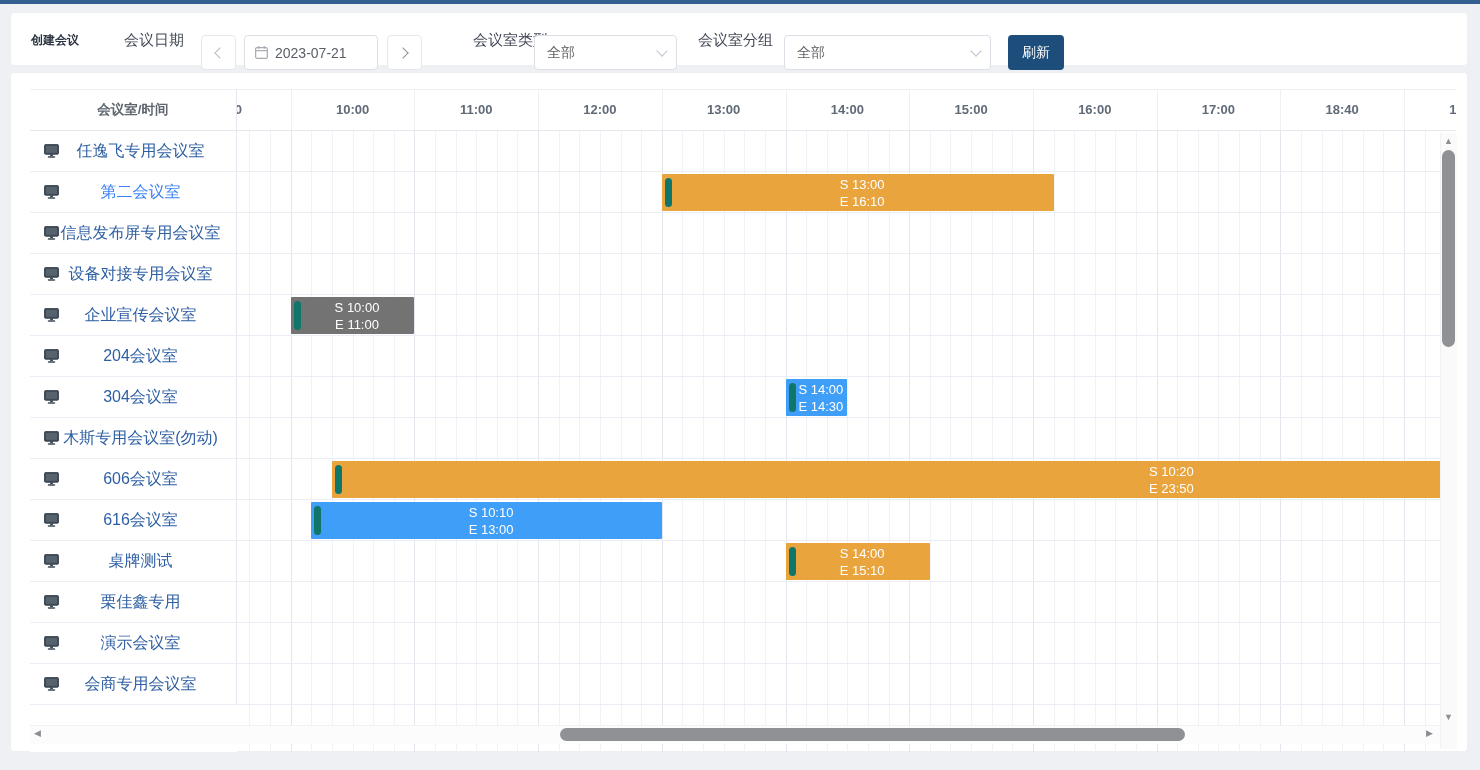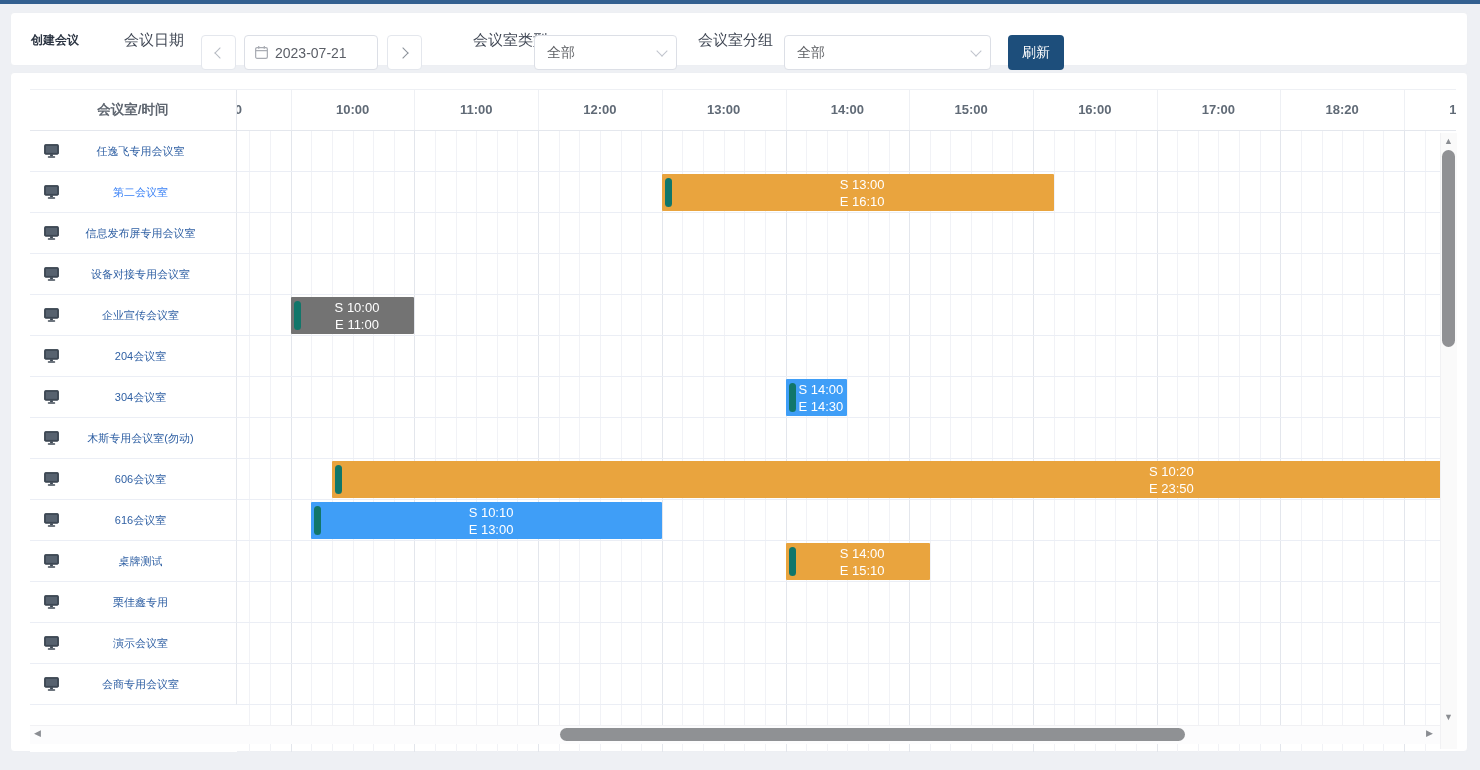--- a/index.html
+++ b/index.html
@@ -24,21 +24,21 @@
   .refresh{position:absolute;left:997px;top:22px;width:56px;height:35px;border-radius:4px;display:flex;align-items:center;justify-content:center;font-size:14px;color:#fff;cursor:pointer;}
   
   .panel{left:10px;top:72px;width:1458px;height:680px;background:#fff;border:1px solid #edeff3;border-radius:4px;box-sizing:border-box;}
   .tabletop{left:30px;top:89px;width:1426px;height:1px;background:#eef0f4;}
   .corner{left:30px;top:90px;width:207px;height:41px;box-sizing:border-box;border-right:1px solid #e4e7ed;border-bottom:1px solid #e4e7ed;display:flex;align-items:center;justify-content:center;font-size:13.5px;font-weight:600;color:#5f6670;background:#fff;z-index:3;}
   .time-header{left:237px;top:90px;width:1219px;height:41px;overflow:hidden;border-bottom:1px solid #e4e7ed;box-sizing:border-box;}
   .hour-label{position:absolute;top:0;height:40px;line-height:40px;transform:translateX(-50%);font-size:13px;font-weight:600;color:#606a76;white-space:nowrap;}
   .hour-sep{position:absolute;top:0;width:1px;height:40px;background:#eef0f4;}
   .room-col{left:30px;top:131px;width:207px;height:621px;overflow:hidden;background:#fff;z-index:2;}
   .room-cell{height:40px;border-bottom:1px solid #ebeef5;border-right:1px solid #e4e7ed;box-sizing:content-box;display:flex;align-items:center;padding-left:14px;cursor:pointer;background:#fff;}
-  .room-cell .name{flex:1;text-align:center;font-size:11px;font-weight:500;padding-right:14px;}
+  .room-cell .name{flex:1;text-align:center;font-size:16px;font-weight:500;padding-right:14px;}
   .chart{left:237px;top:131px;width:1203px;height:621px;overflow:hidden;}
   .gridline{position:absolute;top:0;width:1px;height:621px;}
   .gl-minor{background:#f1f2f6;}
   .gl-hour{background:#e3e6ec;}
   .chart-row{position:relative;height:40px;border-bottom:1px solid #ebeef5;}
   .bar{position:absolute;top:2px;height:37px;border-radius:1px;display:flex;flex-direction:column;align-items:center;justify-content:center;color:#fff;font-size:13px;line-height:17px;cursor:pointer;box-sizing:border-box;padding:0 2px 0 11px;}
   .bar .stripe{position:absolute;left:3px;top:4px;width:7px;height:29px;border-radius:3.5px;}
   .bar span{white-space:nowrap;}
   
   .vscroll{left:1440px;top:133px;width:17px;height:616px;background:#fafafa;border-left:1px solid #f1f1f3;box-sizing:border-box;}
@@ -98,21 +98,21 @@
       <span class="hour-label" style="left: 486.65px;">13:00</span>
       <div class="hour-sep" style="left: 424.8px;"></div>
       <span class="hour-label" style="left: 610.35px;">14:00</span>
       <div class="hour-sep" style="left: 548.5px;"></div>
       <span class="hour-label" style="left: 734.05px;">15:00</span>
       <div class="hour-sep" style="left: 672.2px;"></div>
       <span class="hour-label" style="left: 857.75px;">16:00</span>
       <div class="hour-sep" style="left: 795.9px;"></div>
       <span class="hour-label" style="left: 981.45px;">17:00</span>
       <div class="hour-sep" style="left: 919.6px;"></div>
-      <span class="hour-label" style="left: 1105.15px;">18:20</span>
+      <span class="hour-label" style="left: 1105.15px;">18:40</span>
       <div class="hour-sep" style="left: 1043.3px;"></div>
       <span class="hour-label" style="left: 1228.85px;">19:00</span>
       <div class="hour-sep" style="left: 1167px;"></div>
     </div>
   <div class="abs room-col" id="roomCol">
       <div class="room-cell">
         <svg width="15" height="14" viewBox="0 0 16 15">
           <rect x="0.5" y="0.5" width="15" height="10.5" rx="1.3" fill="#3e4854" stroke="#3e4854"></rect>
           <rect x="2" y="2" width="12" height="7.5" fill="#57626f"></rect>
           <rect x="6.5" y="11" width="3" height="2" fill="#3e4854"></rect>

